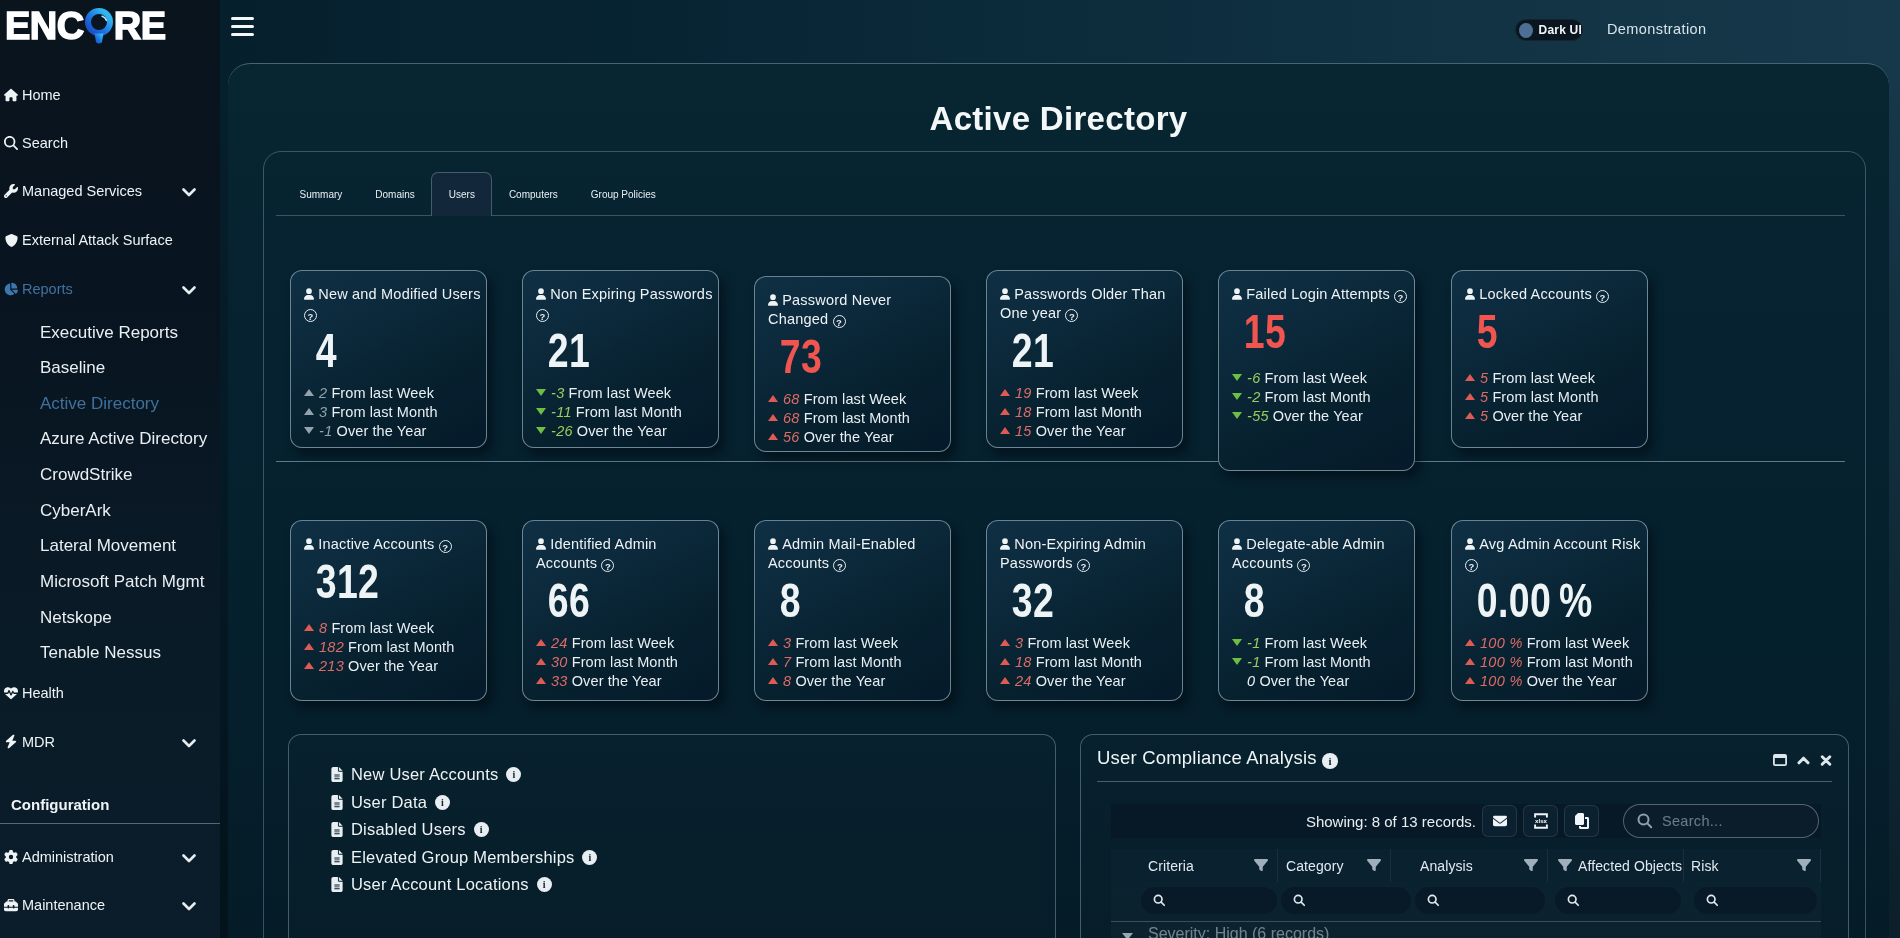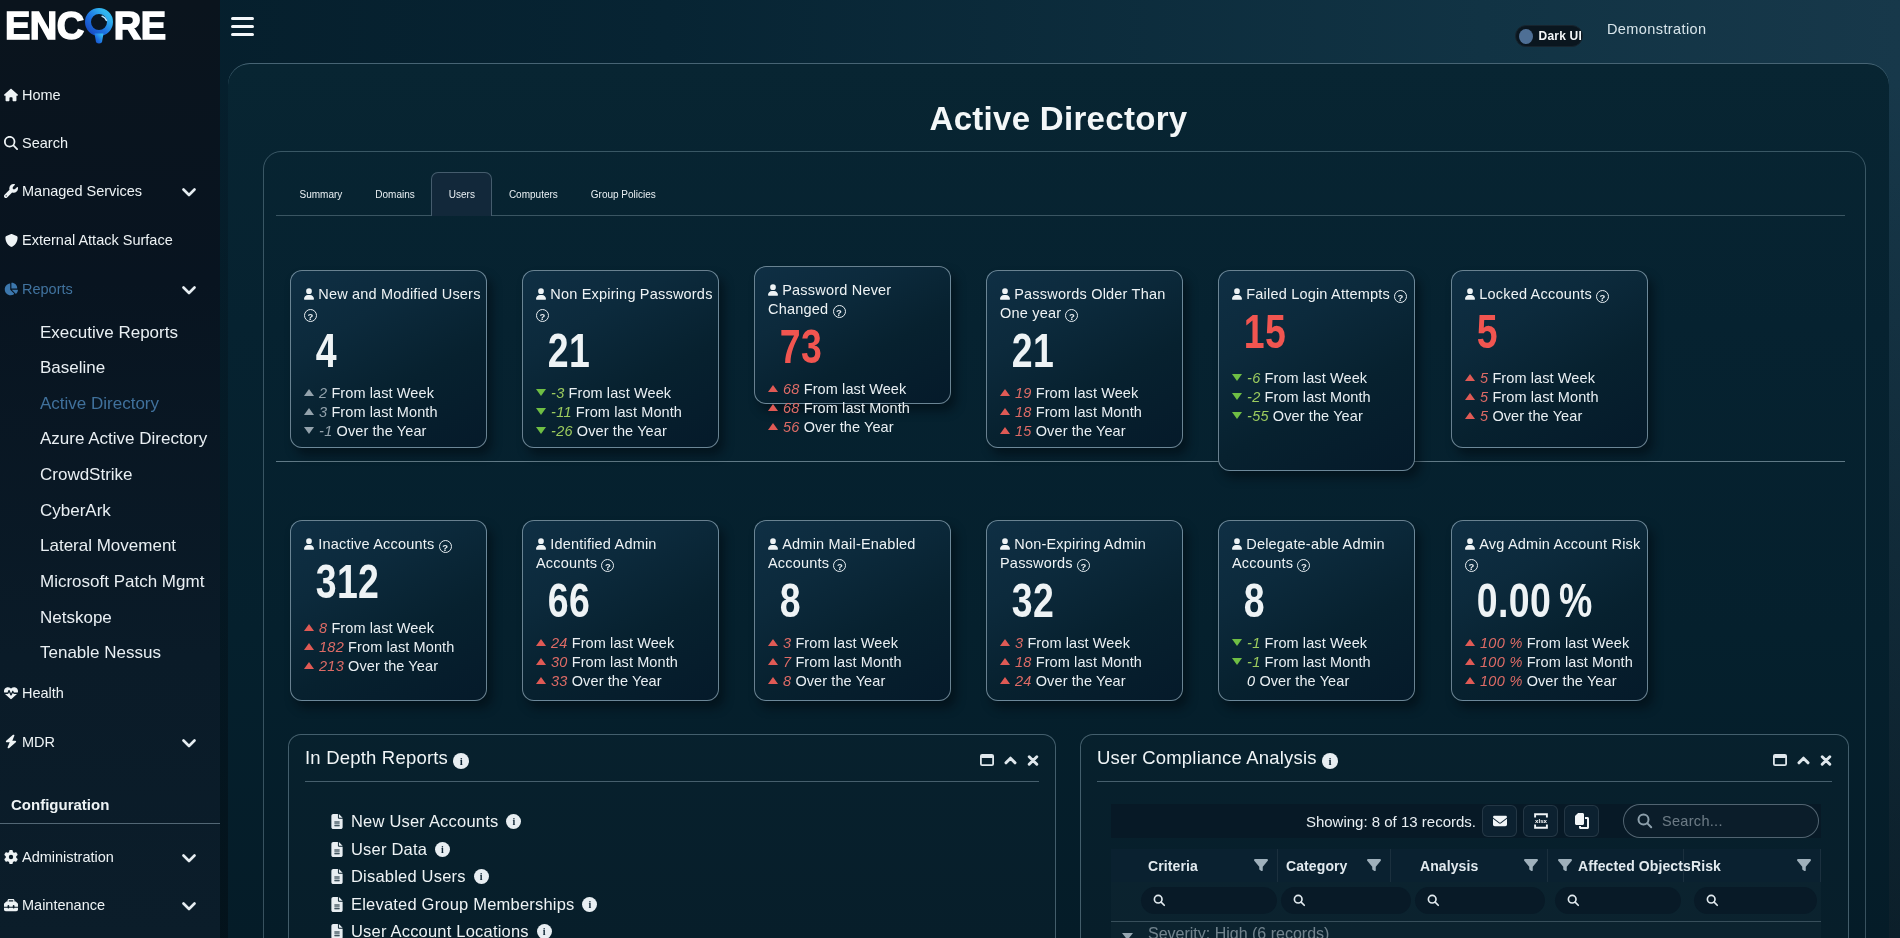--- a/index.html
+++ b/index.html
@@ -13,21 +13,21 @@
 .nico { width:14px; display:flex; justify-content:center; align-items:center; margin-right:4px; }
 .nlabel { white-space:nowrap; }
 .nchev { position:absolute; right:16px; top:4px; }
 .sub { position:absolute; left:40px; height:20px; font-size:17px; display:flex; align-items:center; white-space:nowrap; }
 .cfg { position:absolute; left:11px; top:796px; font-size:15px; font-weight:bold; }
 .cfgline { position:absolute; left:0; top:823px; width:220px; height:1px; background:rgba(170,195,210,0.45); }
 
 
 #burger { position:absolute; left:231px; top:15px; width:23px; height:23px; display:flex; flex-direction:column; justify-content:space-between; padding:2px 0; }
 #burger i { display:block; height:3.4px; border-radius:2px; background:#f4f7f9; }
-#toggle { position:absolute; left:1515px; top:19px; width:68px; height:22px; border-radius:12px; background:#0a161f; border:1px solid #17242e; display:flex; align-items:center;margin-top:6px; }
+#toggle { position:absolute; left:1515px; top:19px; width:68px; height:22px; border-radius:12px; background:#0a161f; border:1px solid #17242e; display:flex; align-items:center; }
 #knob { width:15px; height:15px; border-radius:50%; background:#4e6f95; margin-left:3px; }
 #toggle span { font-size:12px; font-weight:bold; color:#f4f7f9; margin-left:6px; letter-spacing:0.2px; white-space:nowrap; }
 #demo { position:absolute; left:1607px; top:21px; font-size:14.5px; color:#d8e5eb; letter-spacing:0.4px; }
 
 
 #outer { position:absolute; left:228px; top:63px; width:1661px; height:875px; background:linear-gradient(180deg,#082532 0%, #062230 30%, #05202d 65%, #051c28 100%); border-top:1px solid rgba(125,160,178,0.55); border-radius:22px 22px 0 0; }
 #pagetitle { position:absolute; left:228px; top:100px; width:1661px; text-align:center; font-size:33px; font-weight:bold; letter-spacing:0.3px; color:#f3f7f8; }
 #inner { position:absolute; left:263px; top:151px; width:1603px; height:830px; border:1px solid rgba(160,190,205,0.33); border-radius:18px; }
 #tabs { position:absolute; left:276px; top:172px; width:1569px; height:44px; border-bottom:1px solid rgba(190,215,228,0.28); padding-left:7px; }
 .tab { display:inline-block; height:44px; line-height:43px; padding:0 16.5px; font-size:10px; color:#e9eff3; }
@@ -59,21 +59,21 @@
 
 
 .toolbar { position:absolute; left:30px; top:69px; width:710px; height:34px; background:#071926; display:flex; align-items:center; }
 .showing { position:absolute; right:345px; font-size:15px; color:#e9eff3; }
 .tbtn { position:absolute; top:1px; width:35px; height:32px; background:#0c2130; border:1px solid rgba(255,255,255,0.1); border-radius:6px; display:flex; align-items:center; justify-content:center; }
 .tbtn:nth-of-type(2) { left:371px; }
 .tbtn:nth-of-type(3) { left:412px; }
 .tbtn:nth-of-type(4) { left:453px; }
 .sbox { position:absolute; left:512px; top:0px; width:196px; height:34px; border:1px solid rgba(195,215,228,0.38); border-radius:17px; display:flex; align-items:center; padding-left:13px; background:rgba(255,255,255,0.02); }
 .ph-txt { font-size:14.5px; color:rgba(225,235,242,0.45); margin-left:9px; letter-spacing:0.3px; }
-.thead { position:absolute; left:30px; top:114px; width:710px; height:33px; background:#0a2130;font-weight:bold; }
+.thead { position:absolute; left:30px; top:114px; width:710px; height:33px; background:#0a2130; }
 .thc { position:absolute; top:0; height:33px; display:flex; align-items:center; border-right:1px solid rgba(255,255,255,0.07); }
 .thc .thl { font-size:14px; color:#e2eaef; margin-left:7px; letter-spacing:0.1px; white-space:nowrap; }
 .thf { position:absolute; right:9px; top:9px; }
 .thf2 { margin-left:9px; margin-top:3px; }
 .tfilter { position:absolute; left:30px; top:147px; width:710px; height:40px; border-bottom:1px solid rgba(190,215,228,0.25); background:rgba(255,255,255,0.018); }
 .fpill { position:absolute; top:5px; height:27px; background:#081a27; border-radius:13.5px; display:flex; align-items:center; padding-left:12px; }
 .sevrow { position:absolute; left:30px; top:187px; width:710px; height:53px; background:rgba(255,255,255,0.025); display:flex; align-items:flex-start; padding-top:3px; color:rgba(215,228,235,0.5); font-size:16px; }
 .sevrow svg { margin:8px 15px 0 11px; }
 </style></head>
 <body>
@@ -135,21 +135,21 @@
       </div>
       <div class="tr">
         <svg class="ar" width="10" height="7" viewBox="0 0 9.5 6.5">
           <polygon points="0,0 9.5,0 4.75,6.5" fill="#6fbe44"></polygon>
         </svg>
         <i style="color:#9ccb5e">-26</i>
         <span>Over the Year</span>
       </div>
     </div>
   </div>
-<div class="card" style="left:754px;top:266px;width:197px;height:138px">
+<div class="card" style="left:754px;top:276px;width:197px;height:176px">
     <div class="ct"><svg class="" width="10" height="12" viewBox="0 0 448 512" fill="#eef3f5">
         <path d="M224 256A128 128 0 1 0 224 0a128 128 0 1 0 0 256zm-45.7 48C79.8 304 0 383.8 0 482.3C0 498.7 13.3 512 29.7 512l388.6 0c16.4 0 29.7-13.3 29.7-29.7C448 383.8 368.2 304 269.7 304l-91.4 0z"></path>
       </svg>&nbsp;Password Never<br>Changed&nbsp;<span class="qi">?</span></div>
     <div class="num" style="color:#f15550">73</div>
     <div class="trs">
       <div class="tr">
         <svg class="ar" width="10" height="7" viewBox="0 0 9.5 6.5">
           <polygon points="0,6.5 4.75,0 9.5,6.5" fill="#e05a55"></polygon>
         </svg>
         <i style="color:#dd6b66">68</i>
@@ -424,35 +424,20 @@
       <div class="tr">
         <svg class="ar" width="10" height="7" viewBox="0 0 9.5 6.5">
           <polygon points="0,6.5 4.75,0 9.5,6.5" fill="#e05a55"></polygon>
         </svg>
         <i style="color:#dd6b66">100 %</i>
         <span>Over the Year</span>
       </div>
     </div>
   </div>
 <div class="panel" style="left:288px;top:734px;width:768px;height:260px">
-<div class="ph">
-      <span class="pt">In Depth Reports&nbsp;<span class="ii" style="width:16px;height:16px;font-size:11px">i</span></span>
-      <span class="wins">
-        <span class="wi"><svg width="14" height="12" viewBox="0 0 14 12">
-            <rect x="0.9" y="0.9" width="12.2" height="10.2" rx="1.2" fill="none" stroke="#dfe7ec" stroke-width="1.8"></rect>
-            <rect x="0.9" y="0.9" width="12.2" height="3.2" rx="1" fill="#dfe7ec"></rect>
-          </svg></span>
-        <span class="wi"><svg width="13" height="11" viewBox="0 0 13 11">
-            <path d="M2 7.8 L6.5 3.2 L11 7.8" fill="none" stroke="#dfe7ec" stroke-width="3" stroke-linecap="round" stroke-linejoin="round"></path>
-          </svg></span>
-        <span class="wi"><svg width="12" height="11" viewBox="0 0 12 11">
-            <path d="M2.2 1.7 L9.8 9.3 M9.8 1.7 L2.2 9.3" fill="none" stroke="#dfe7ec" stroke-width="2.9" stroke-linecap="round"></path>
-          </svg></span>
-      </span>
-    </div>
 <div class="plist">
       <div class="rl">
         <svg class="" width="12" height="15" viewBox="0 0 384 512" fill="#e8eef2">
           <path d="M64 0C28.7 0 0 28.7 0 64L0 448c0 35.3 28.7 64 64 64l256 0c35.3 0 64-28.7 64-64l0-288-128 0c-17.7 0-32-14.3-32-32L224 0 64 0zM256 0l0 128 128 0L256 0zM112 256l160 0c8.8 0 16 7.2 16 16s-7.2 16-16 16l-160 0c-8.8 0-16-7.2-16-16s7.2-16 16-16zm0 64l160 0c8.8 0 16 7.2 16 16s-7.2 16-16 16l-160 0c-8.8 0-16-7.2-16-16s7.2-16 16-16zm0 64l160 0c8.8 0 16 7.2 16 16s-7.2 16-16 16l-160 0c-8.8 0-16-7.2-16-16s7.2-16 16-16z"></path>
         </svg>
         <span>New User Accounts</span>
         <span class="ii" style="width:15px;height:15px;font-size:10px">i</span>
       </div>
 <div class="rl">
         <svg class="" width="12" height="15" viewBox="0 0 384 512" fill="#e8eef2">

